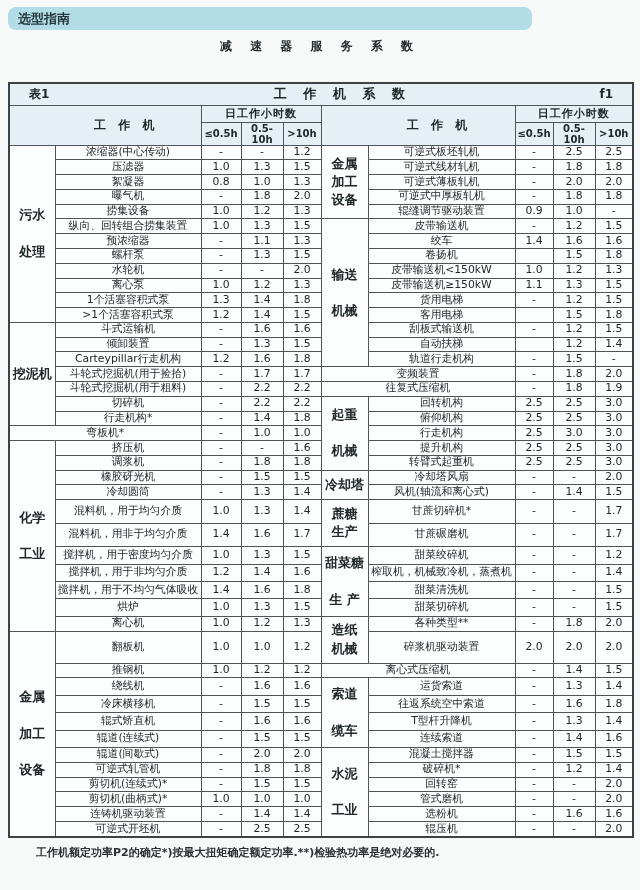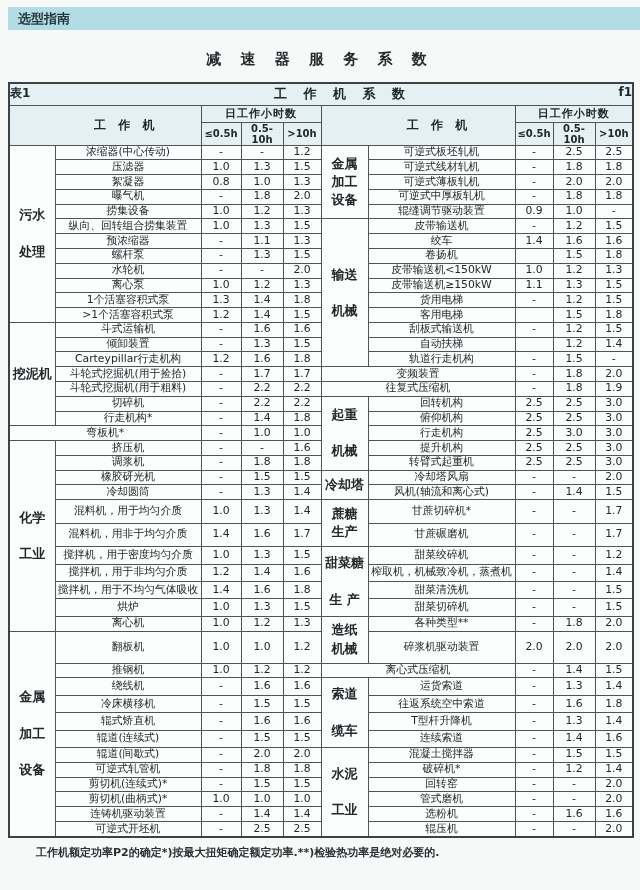--- a/index.html
+++ b/index.html
@@ -5,41 +5,41 @@
   * { box-sizing: border-box; }
   html, body { margin: 0; padding: 0; }
   body {
     width: 640px; height: 890px;
     background: #f7f9f9;
     font-family: "DejaVu Sans", "Liberation Sans", sans-serif;
     color: #20282a;
     position: relative;
   }
   .banner {
-    position: absolute; left: 8px; top: 7px; width: 632px; height: 23px;
+    position: absolute; left: 8px; top: 7px; width: 524px; height: 23px;
     background: #b2dce6;
     display: flex; align-items: center; padding-left: 10px;
-    font-size: 13px; font-weight: bold; color: #26373c;
+    font-size: 13px; font-weight: bold; color: #26373c; border-radius: 8px;
   }
   .page-title {
-    position: absolute; top: 50px; left: 0; width: 100%;
-    text-align: center; font-size: 15px; font-weight: bold;
+    position: absolute; top: 38px; left: 0; width: 100%;
+    text-align: center; font-size: 12px; font-weight: bold;
     letter-spacing: 7px; color: #252b2d;
   }
   table.factors {
     position: absolute; left: 8px; top: 82px;
     width: 624px; height: 756px;
     border-collapse: collapse; table-layout: fixed;
     background: #fcfdfd;
     border: 2px solid #3c4245;
   }
   td, th { border: 1px solid #4e5457; padding: 0; text-align: center; overflow: hidden; }
   thead th { background: #e4f0f3; }
   .caption-row th { height: 22px; }
-  .cap { display: flex; justify-content: space-between; padding: 0 0; }
+  .cap { display: flex; justify-content: space-between; align-items: center; padding: 0 19px; }
   .cap span { font-size: 12px; font-weight: bold; }
   .cap .cap-center { letter-spacing: 6px; font-size: 13px; margin-left: 36px; }
   th.hdr-machine { font-size: 12px; font-weight: bold; letter-spacing: 4px; padding-left: 42px; }
   th.hdr-hours { height: 17px; font-size: 11px; font-weight: bold; letter-spacing: 1px; }
   tr.hdr-sub th { height: 17px; font-size: 10px; font-weight: bold; }
   tbody td { font-size: 10.8px; line-height: 1; }
   td.cat { white-space: pre-line; font-weight: bold; font-size: 13px; line-height: 1.4; margin-left: 16px; }
   td.name { white-space: nowrap; }
   .footnotes {
     position: absolute; left: 36px; top: 845px;

